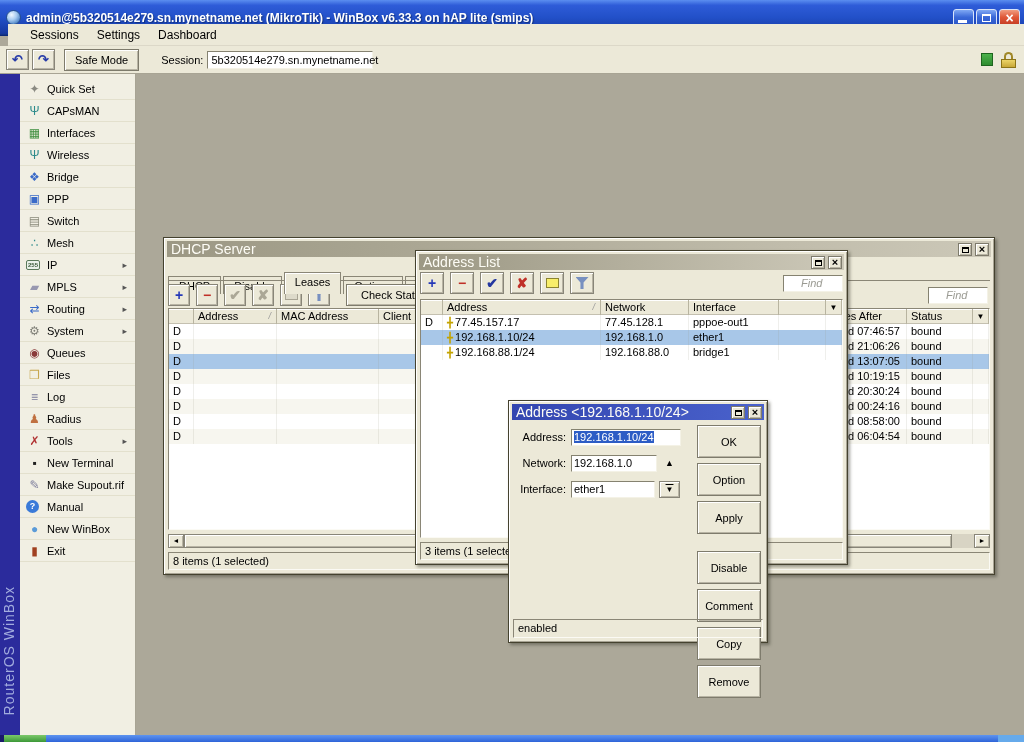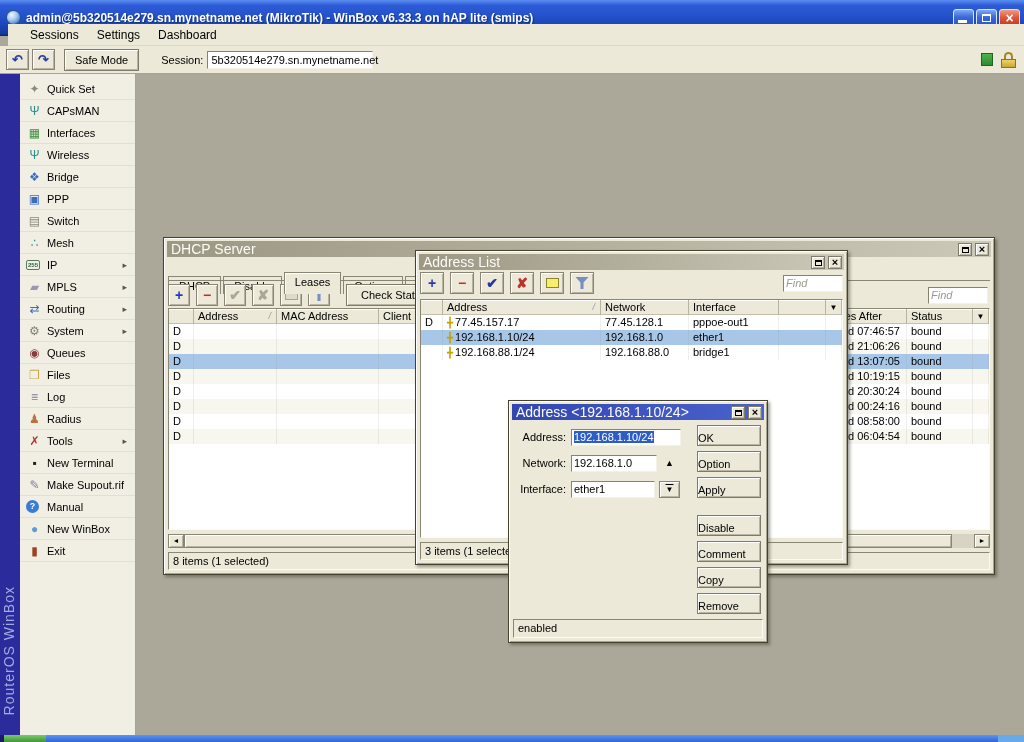--- a/index.html
+++ b/index.html
@@ -76,21 +76,21 @@
   .tab-underline { position:absolute; left:4px; right:4px; top:42px; border-top:1px solid #8A8676; }
 
   .wtoolbar { position:absolute; left:4px; right:4px; top:45px; height:24px; display:flex; align-items:center; }
   .tb-btn { width:22px; height:22px; margin-right:6px; background:#ECE9D8; border:1px solid #888578; flex:none;
     box-shadow:inset 1px 1px 0 #FFFFFF, inset -1px -1px 0 #B8B4A4; display:flex; align-items:center; justify-content:center; }
   .tb-glyph { font-size:14px; font-weight:bold; line-height:14px; }
   .note-icon { width:13px; height:10px; background:#F8EE6A; border:1px solid #8C8430; }
   .note-icon.off { background:#DDDACA; border-color:#A8A494; }
   .funnel-icon { width:13px; height:12px; background:#7890C0; clip-path:polygon(0 0,100% 0,62% 45%,62% 100%,38% 100%,38% 45%); }
   .find { margin-left:auto; width:60px; height:17px; background:#fff; border:1px solid #858270;
-    border-right-color:#F4F2E6; border-bottom-color:#F4F2E6; padding:1px 2px; }
+    border-right-color:#F4F2E6; border-bottom-color:#F4F2E6; padding:1px 17px; }
   .find i { color:#9A9A92; font-size:11px; }
 
   .tablebox { position:absolute; background:#fff; border:1px solid #8A8676; border-right-color:#FBFAF4; border-bottom-color:#FBFAF4; overflow:hidden; }
   .thead { display:flex; height:15px; background:#ECE9D8; }
   .th { border-right:1px solid #B8B4A0; box-shadow:inset 0 1px 0 #FFFFFF, inset 0 -1px 0 #C4C0B0; padding:1px 0 0 4px;
     white-space:nowrap; overflow:hidden; position:relative; }
   .th .sort { position:absolute; right:5px; top:2px; color:#999; font-size:9px; font-style:italic; }
   .th.right { text-align:right; padding-right:24px; }
   .th.dd { text-align:center; padding:0; }
   .th.dd span { font-size:8px; line-height:14px; }
@@ -135,21 +135,21 @@
   .frow .flabel { width:58px; text-align:right; padding-right:5px; flex:none; }
   .dinput { height:17px; background:#fff; border:1px solid #858270; border-right-color:#F4F2E6; border-bottom-color:#F4F2E6;
     padding:1px 2px; line-height:13px; white-space:nowrap; overflow:hidden; }
   .dinput .seltext { background:#2C5CC5; color:#fff; }
   .w-addr { width:110px; } .w-net { width:86px; } .w-if { width:84px; }
   .spin-up { margin-left:8px; font-size:9px; color:#000; }
   .dd-btn { margin-left:4px; width:21px; height:17px; background:#ECE9D8; border:1px solid #888578; text-align:center;
     box-shadow:inset 1px 1px 0 #FFFFFF, inset -1px -1px 0 #B8B4A4; }
   .dd-btn .ddg { font-size:8px; line-height:15px; text-decoration:overline; }
   .dbtns { position:absolute; right:2px; top:2px; width:64px; display:flex; flex-direction:column; gap:5px; }
-  .dbtns .push-btn { width:64px; height:21px; padding:6px 0; text-align:left; }
+  .dbtns .push-btn { width:64px; height:33px; padding:6px 0; text-align:center; }
   .dstatus { position:absolute; left:0; right:0; bottom:0; height:19px; border:1px solid #8A8676; border-right-color:#FBFAF4;
     border-bottom-color:#FBFAF4; padding:2px 4px; }
 
   
   .taskbar { position:absolute; left:0; top:735px; width:1024px; height:7px; display:flex; }
   .tk-dark { width:4px; background:#1A1A6A; }
   .tk-start { width:42px; background:linear-gradient(180deg,#7CC86A 0%,#3C9838 100%); }
   .tk-main { flex:1; background:linear-gradient(180deg,#5E94F0 0%,#2E64D8 100%); }
   .tk-tray { width:26px; background:#66AAEB; }
 </style>

